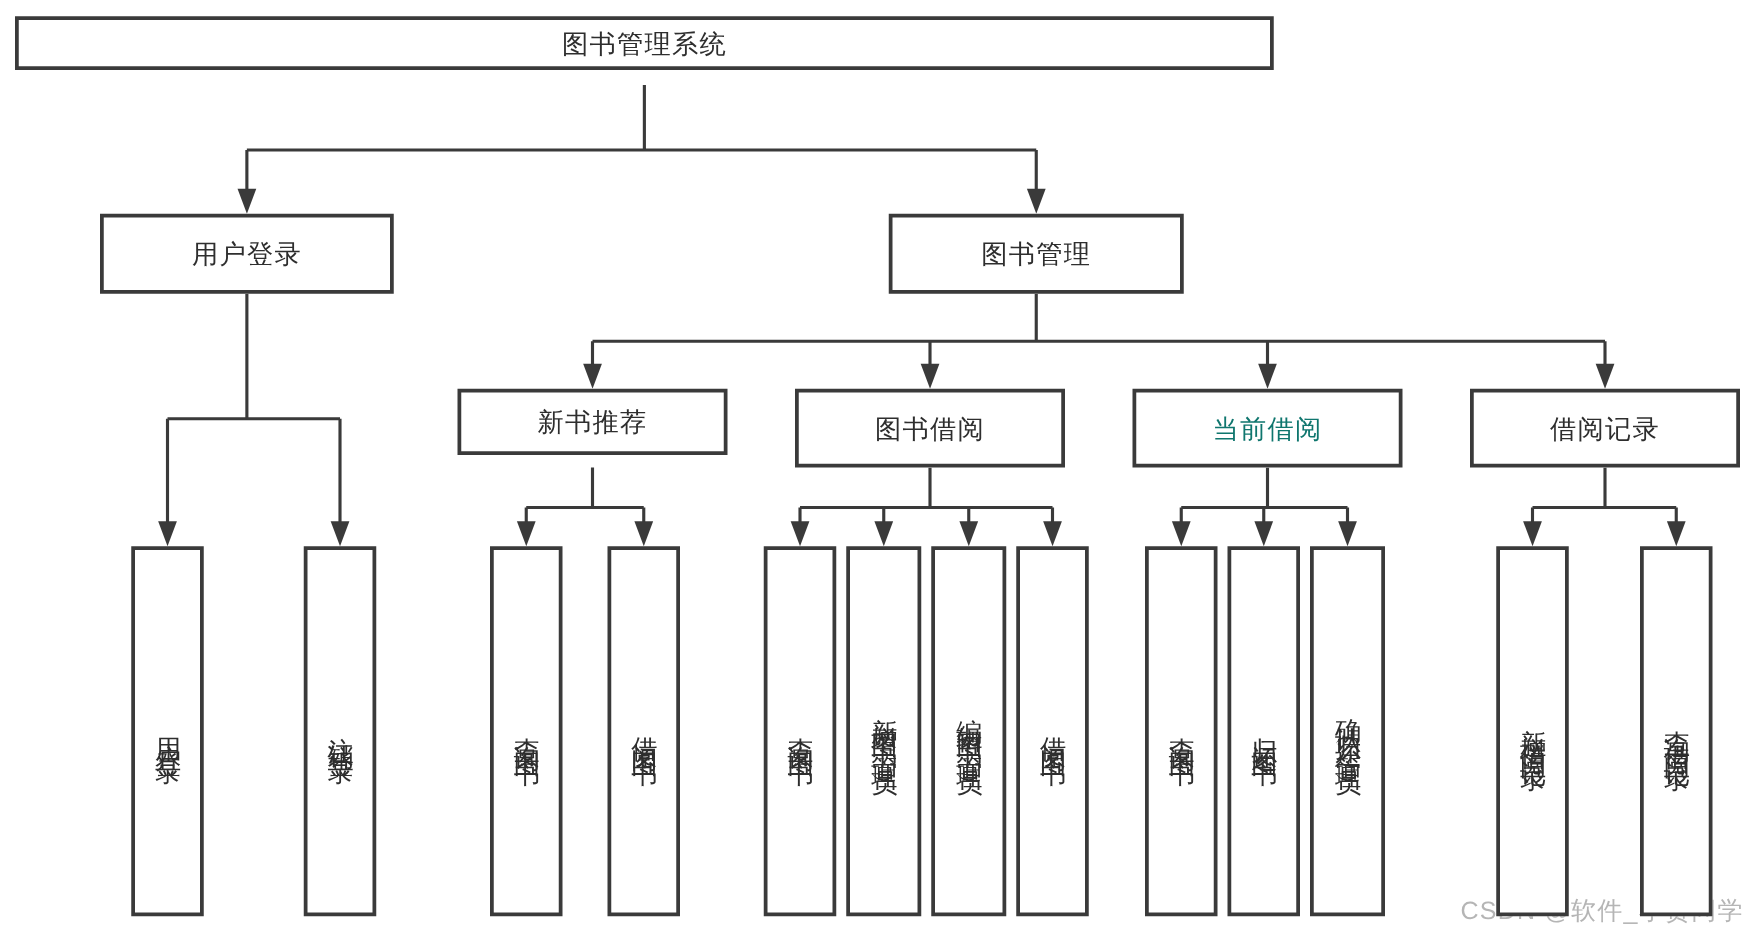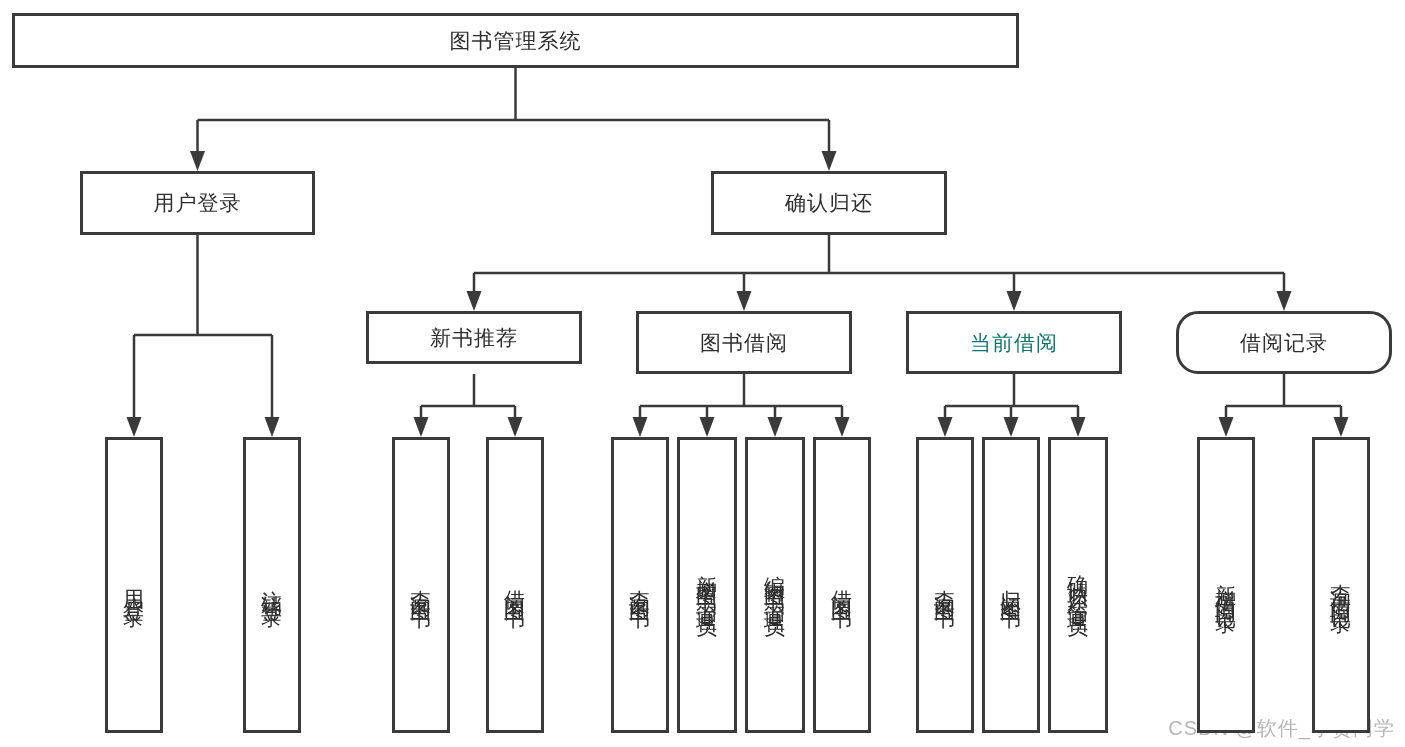--- a/index.html
+++ b/index.html
@@ -71,39 +71,39 @@
       <polygon points="767.5,417 782.5,417 775,437" fill="#3a3a3a"></polygon>
       <polygon points="834.5,417 849.5,417 842,437" fill="#3a3a3a"></polygon>
       <polygon points="937.5,417 952.5,417 945,437" fill="#3a3a3a"></polygon>
       <polygon points="1003.5,417 1018.5,417 1011,437" fill="#3a3a3a"></polygon>
       <polygon points="1070.5,417 1085.5,417 1078,437" fill="#3a3a3a"></polygon>
       <polygon points="1218.5,417 1233.5,417 1226,437" fill="#3a3a3a"></polygon>
       <polygon points="1333.5,417 1348.5,417 1341,437" fill="#3a3a3a"></polygon>
     </svg>
 
   <div id="watermark" style="color: rgb(181, 181, 181);">CSDN @软件_小贺同学</div>
-<div class="node" style="left: 12px; top: 13px; width: 1007px; height: 55px; border-color: rgb(58, 58, 58); background: rgb(255, 255, 255); color: rgb(46, 46, 46);">
+<div class="node" style="left: 12px; top: 13px; width: 1007px; height: 43px; border-color: rgb(58, 58, 58); background: rgb(255, 255, 255); color: rgb(46, 46, 46);">
       <span>图书管理系统</span>
     </div>
     <div class="node" style="left: 80px; top: 171px; width: 235px; height: 64px; border-color: rgb(58, 58, 58); background: rgb(255, 255, 255); color: rgb(46, 46, 46);">
       <span>用户登录</span>
     </div>
     <div class="node" style="left: 711px; top: 171px; width: 236px; height: 64px; border-color: rgb(58, 58, 58); background: rgb(255, 255, 255); color: rgb(46, 46, 46);">
-      <span>确认归还</span>
+      <span>图书管理</span>
     </div>
     <div class="node" style="left: 366px; top: 311px; width: 216px; height: 53px; border-color: rgb(58, 58, 58); background: rgb(255, 255, 255); color: rgb(46, 46, 46);">
       <span>新书推荐</span>
     </div>
     <div class="node" style="left: 636px; top: 311px; width: 216px; height: 63px; border-color: rgb(58, 58, 58); background: rgb(255, 255, 255); color: rgb(46, 46, 46);">
       <span>图书借阅</span>
     </div>
     <div class="node" style="left: 906px; top: 311px; width: 216px; height: 63px; border-color: rgb(58, 58, 58); background: rgb(255, 255, 255); color: #0f766e;">
       <span>当前借阅</span>
     </div>
-    <div class="node" style="left: 1176px; top: 311px; width: 216px; height: 63px; border-color: rgb(58, 58, 58); background: rgb(255, 255, 255); color: rgb(46, 46, 46); border-radius: 22px;">
+    <div class="node" style="left: 1176px; top: 311px; width: 216px; height: 63px; border-color: rgb(58, 58, 58); background: rgb(255, 255, 255); color: rgb(46, 46, 46);">
       <span>借阅记录</span>
     </div>
     <div class="node vertical" style="left: 105px; top: 437px; width: 58px; height: 296px; border-color: rgb(58, 58, 58); background: rgb(255, 255, 255); color: rgb(46, 46, 46);">
       <span>用户登录</span>
     </div>
     <div class="node vertical" style="left: 243px; top: 437px; width: 58px; height: 296px; border-color: rgb(58, 58, 58); background: rgb(255, 255, 255); color: rgb(46, 46, 46);">
       <span>注销登录</span>
     </div>
     <div class="node vertical" style="left: 392px; top: 437px; width: 58px; height: 296px; border-color: rgb(58, 58, 58); background: rgb(255, 255, 255); color: rgb(46, 46, 46);">
       <span>查询图书</span>

